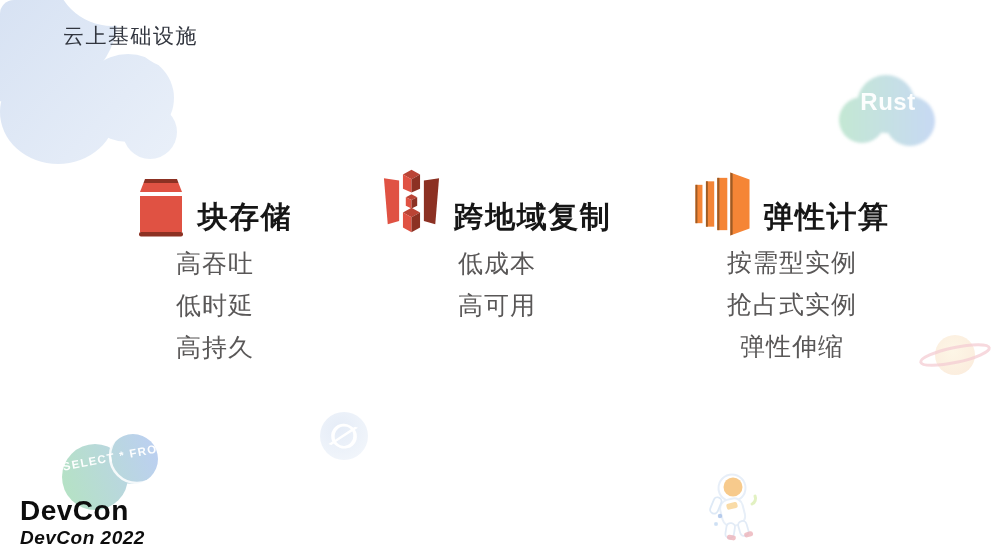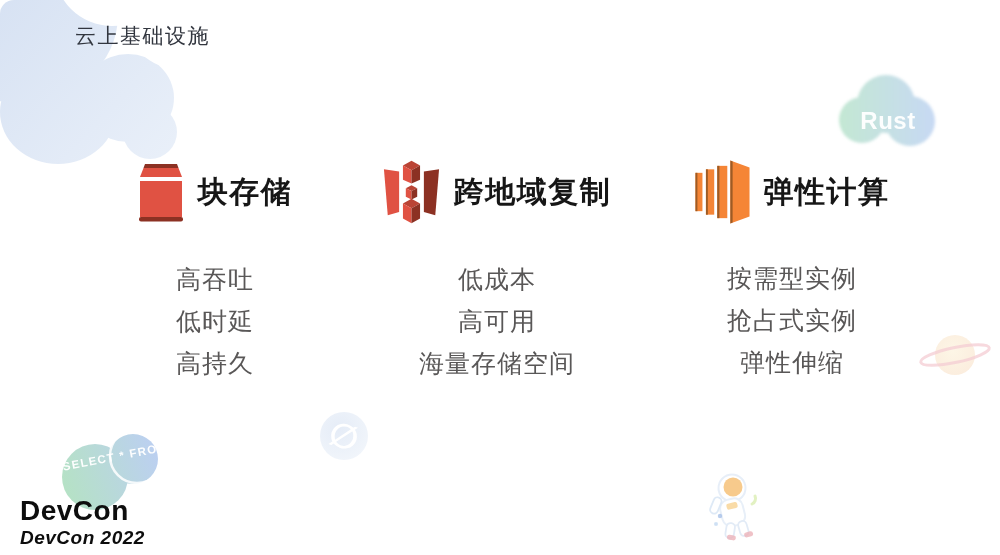--- a/index.html
+++ b/index.html
@@ -5,28 +5,27 @@
   html,body{margin:0;padding:0;background:#fff;}
   .slide{
     position:relative;width:1000px;height:555px;background:#fff;
     border-radius:14px;overflow:hidden;
     font-family:"Liberation Sans","DejaVu Sans",sans-serif;
   }
   .page-title{
     position:absolute;left:63px;top:22px;
     font-size:21px;font-weight:500;color:#32363f;letter-spacing:1.5px;
     z-index:5;
-    margin-left:12px;
   }
   
   .deco{position:absolute;pointer-events:none;}
   .blob-topleft{left:0;top:0;}
   .rust-cloud{left:836px;top:74px;filter:blur(1.5px);}
   .rust-label{
-    position:absolute;left:850px;top:107px;width:76px;text-align:center;
+    position:absolute;left:850px;top:88px;width:76px;text-align:center;
     font-size:24px;font-weight:700;color:rgba(255,255,255,0.95);
     letter-spacing:0.5px;filter:blur(0.4px);z-index:3;
   }
   .select-blob{left:45px;top:425px;}
   .select-label{
     position:absolute;left:62px;top:452px;width:92px;text-align:center;
     transform:rotate(-11deg);
     font-size:11.5px;font-weight:700;color:rgba(255,255,255,0.97);
     letter-spacing:1.3px;z-index:3;white-space:nowrap;
   }
@@ -39,29 +38,29 @@
   }
   .saturn{left:915px;top:328px;}
   .astronaut{left:703px;top:466px;opacity:.8;}
 
   
   .col{position:absolute;top:146px;width:250px;text-align:center;}
   .col1{left:90px;}
   .col2{left:372px;}
   .col3{left:667px;font-family:Liberation Serif, serif;}
   .col-head{
-    display:flex;align-items:center;justify-content:center;
+    display:flex;align-items:flex-end;justify-content:center;
     gap:14px;height:92px;
   }
   .col-title{
     font-size:30px;font-weight:700;color:#161616;letter-spacing:1.5px;
     white-space:nowrap;
   }
   .col-list{
-    margin-top:20px;font-size:25px;line-height:42px;
+    margin-top:4px;font-size:25px;line-height:42px;
     color:#595757;font-weight:500;letter-spacing:1px;
   }
   
   .brand{position:absolute;left:20px;top:497px;color:#0d0d0d;z-index:4;}
   .brand-name{font-size:28px;font-weight:700;letter-spacing:0.5px;line-height:28px;}
   .brand-event{font-size:19px;font-weight:700;letter-spacing:0.5px;line-height:22px;margin-top:2px;font-style:italic;}
 </style>
 </head>
 <body>
 
@@ -133,21 +132,20 @@
 
         <polygon points="21,50 30,45 39,50 30,55" fill="#BA4435"></polygon>
         <polygon points="21,50 30,55 30,71 21,66" fill="#E05243"></polygon>
         <polygon points="30,55 39,50 39,66 30,71" fill="#8C3123"></polygon>
       </svg>
       <div class="col-title">跨地域复制</div>
     </div>
     <div class="col-list">
       <div>低成本</div>
       <div>高可用</div>
-      <div>海量存储空间</div>
     </div>
   </div>
 
   <div class="col col3">
     <div class="col-head">
       <svg width="55" height="68" viewBox="0 0 62 78">
         <rect x="0" y="17" width="8" height="44" fill="#F58536"></rect>
         <rect x="0" y="17" width="2.2" height="44" fill="#9D5B25"></rect>
         <rect x="12" y="13" width="9.5" height="52" fill="#F58536"></rect>
         <rect x="12" y="13" width="2.2" height="52" fill="#9D5B25"></rect>

